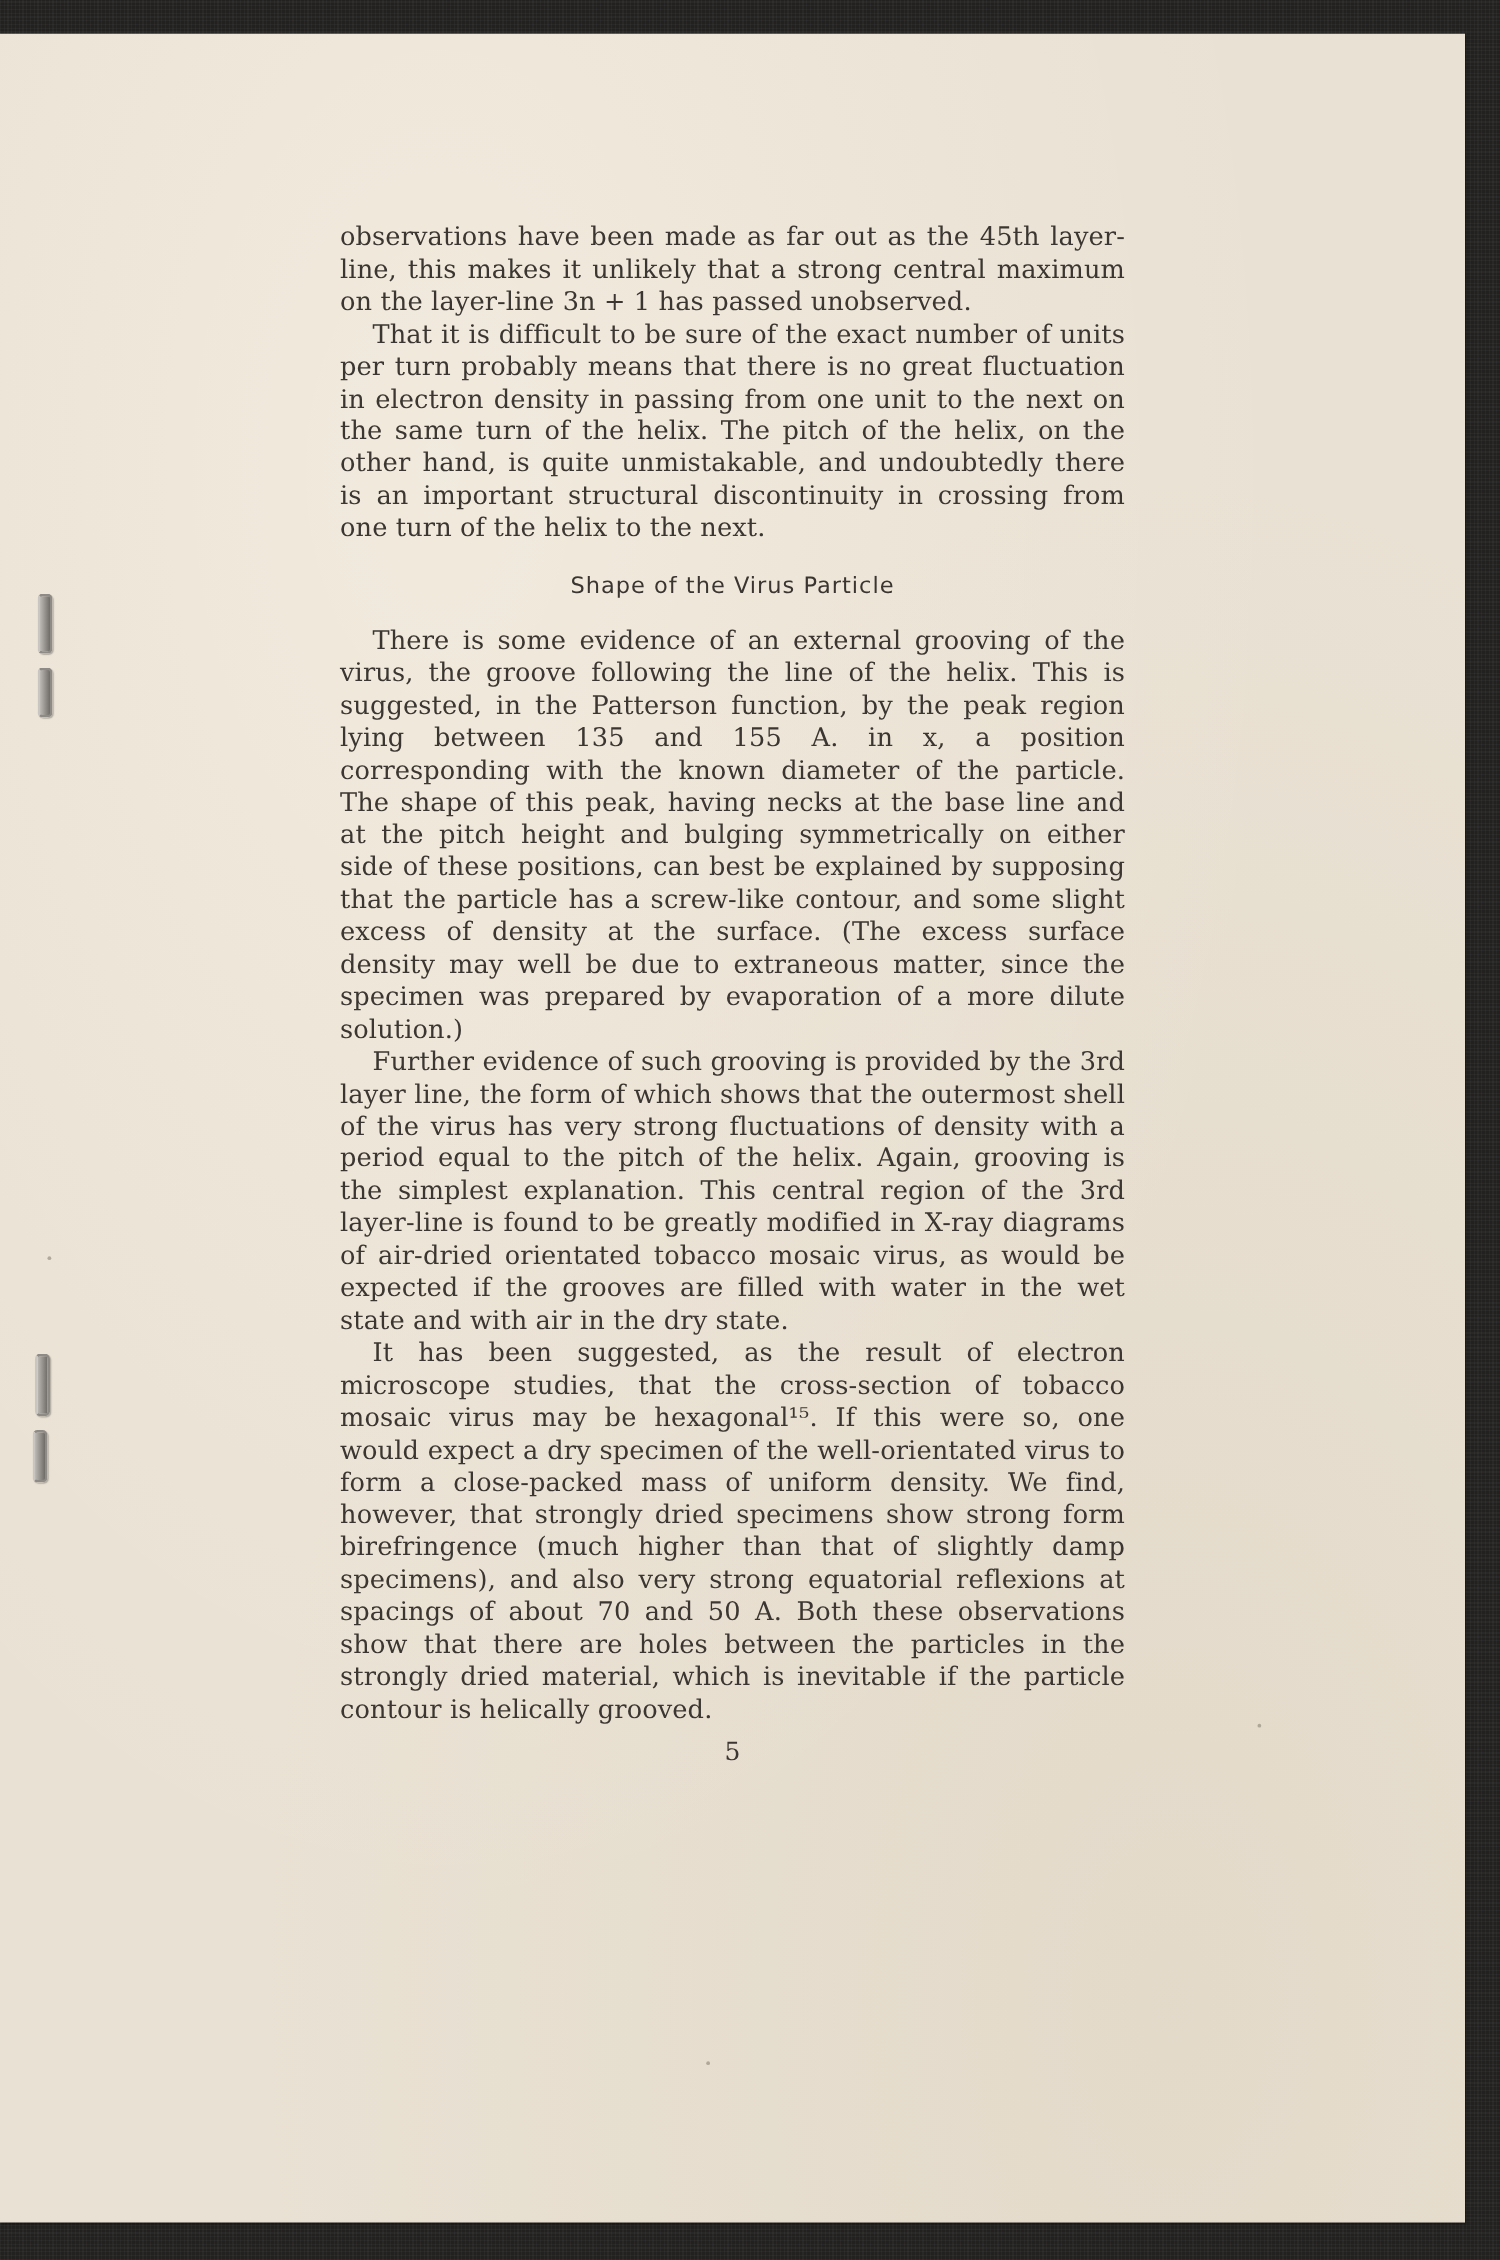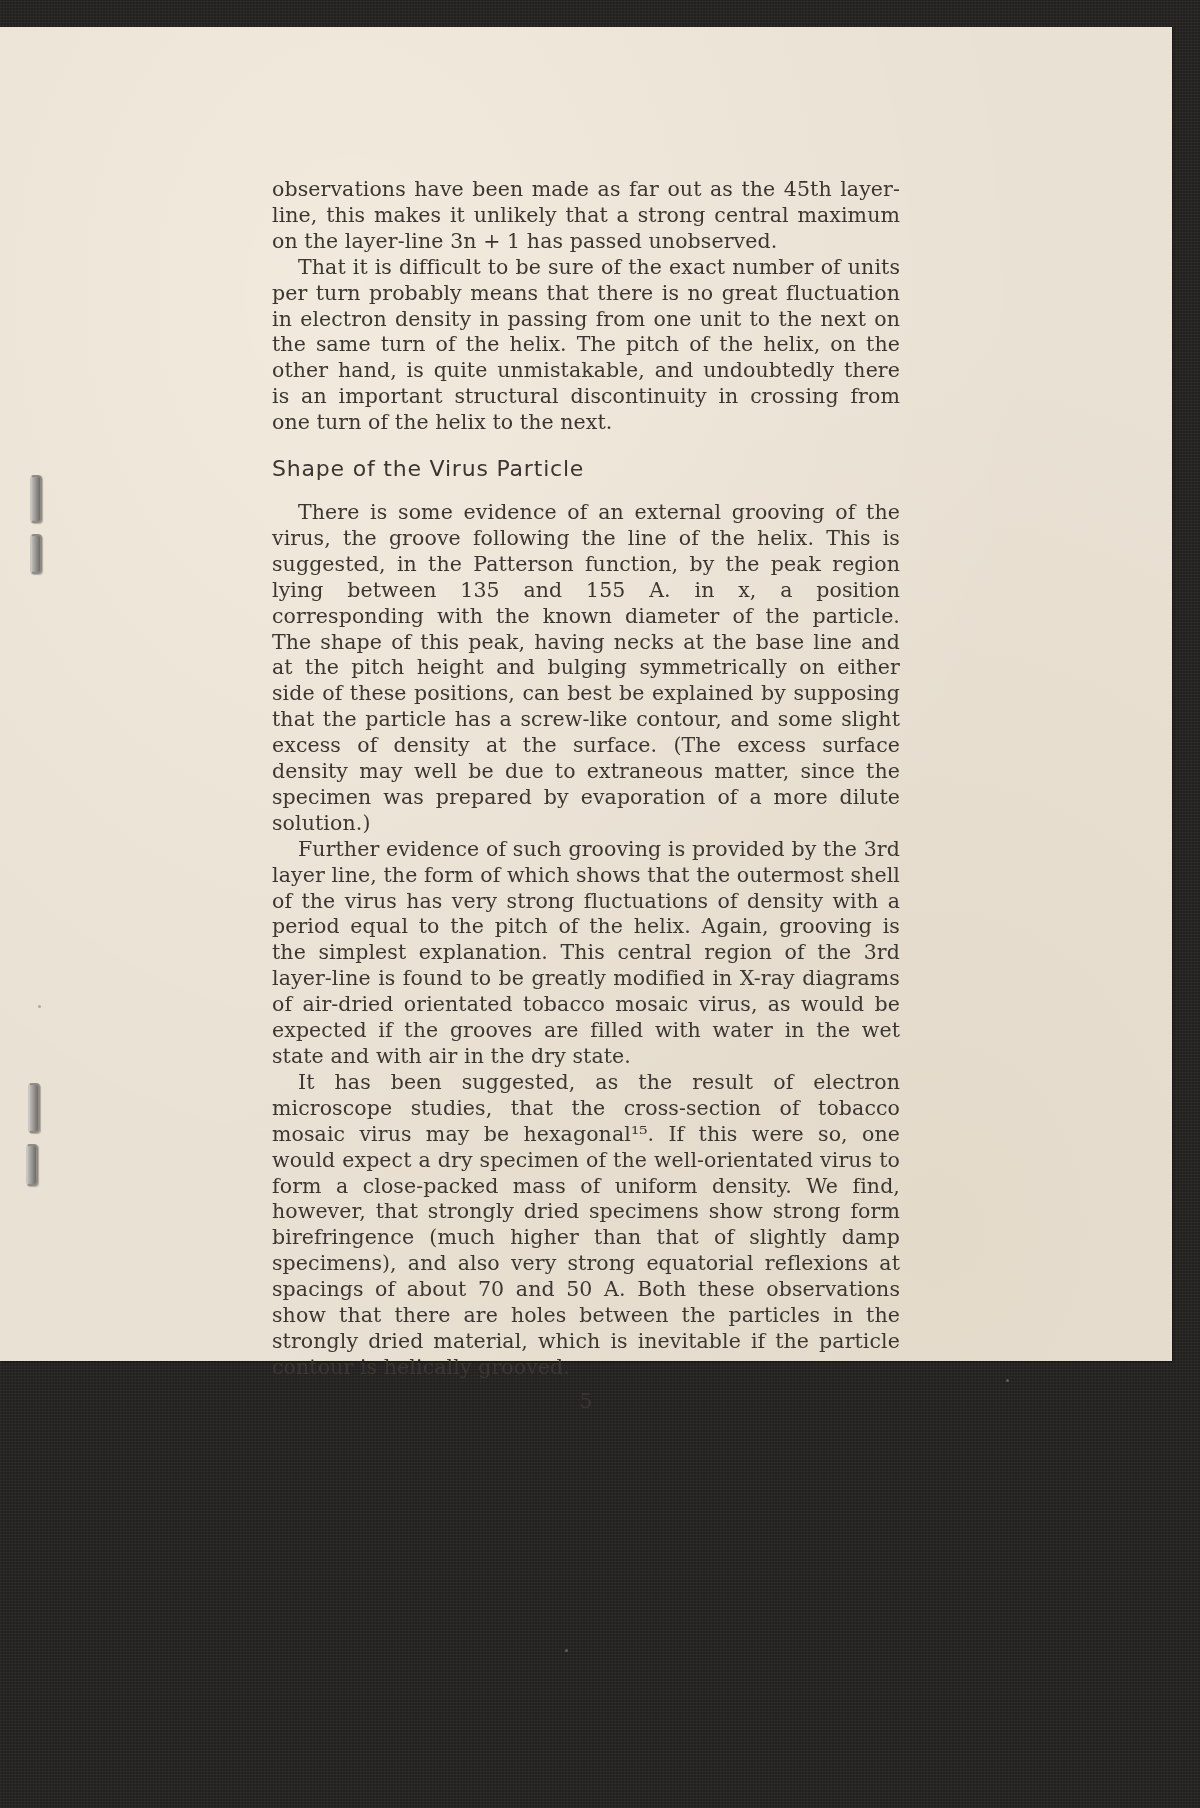--- a/index.html
+++ b/index.html
@@ -20,21 +20,21 @@
       background:
         repeating-linear-gradient(0deg, rgba(255,255,255,0.03) 0 1px, transparent 1px 3px),
         repeating-linear-gradient(90deg, rgba(255,255,255,0.03) 0 1px, transparent 1px 3px),
         #222120;
     }
     .paper {
       position: absolute;
       left: 0;
       top: 27px;
       width: 1172px;
-      height: 1334px;
+      height: 1751px;
       background:
         radial-gradient(ellipse at 30% 20%, rgba(255,250,240,0.35), transparent 60%),
         radial-gradient(ellipse at 80% 90%, rgba(200,185,160,0.18), transparent 55%),
         #e9e1d3;
       box-shadow: 1px 1px 2px rgba(0,0,0,0.4);
     }
     .text-block {
       position: absolute;
       left: 272px;
       top: 150px;
@@ -49,22 +49,23 @@
       margin: 0;
       text-align: justify;
       text-indent: 26px;
       hyphens: none;
     }
     .text-block p.noindent {
       text-indent: 0;
     }
     .heading {
       margin: 20px 0 18px 0;
+      text-align: center;
       font-family: "DejaVu Sans", "Liberation Sans", sans-serif;
-      font-size: 22px;
+      font-size: 18px;
       letter-spacing: 0.8px;
       color: #3a3531;
       text-indent: 0;
     }
     .page-number {
       text-align: center;
       margin-top: 8px;
       font-family: "DejaVu Serif", "Liberation Serif", serif;
       font-size: 20px;
       color: #3b3631;

